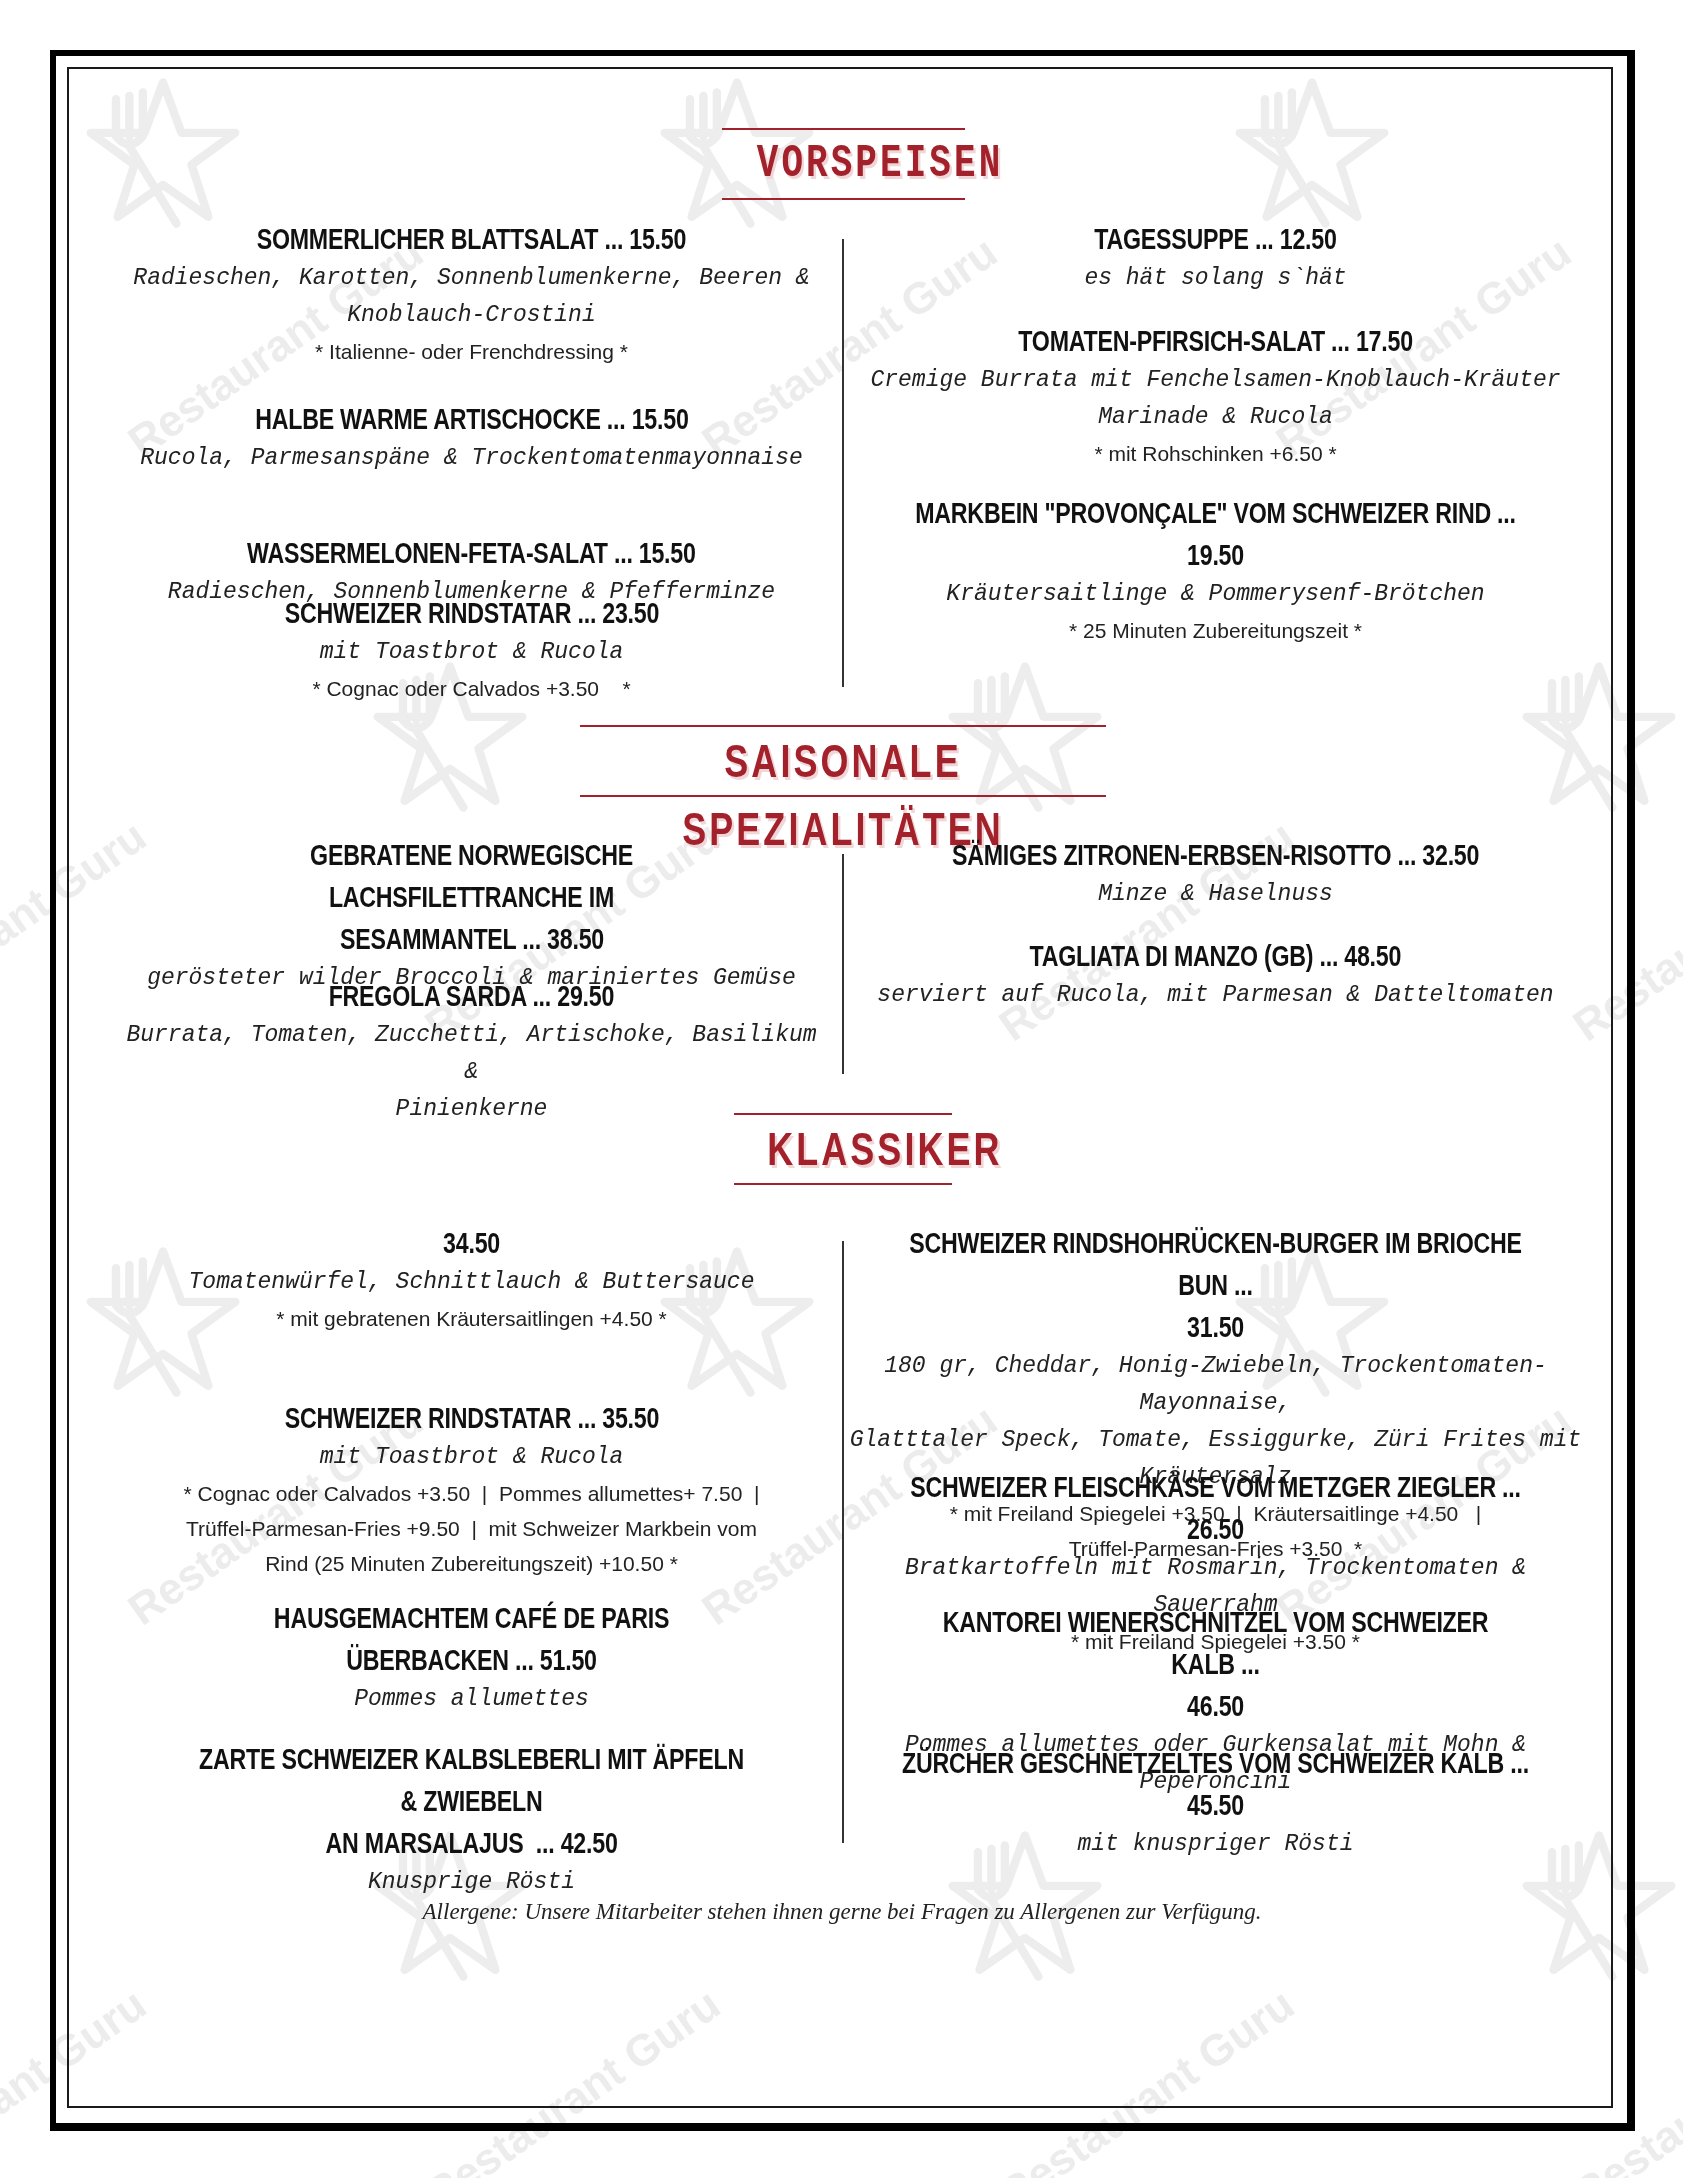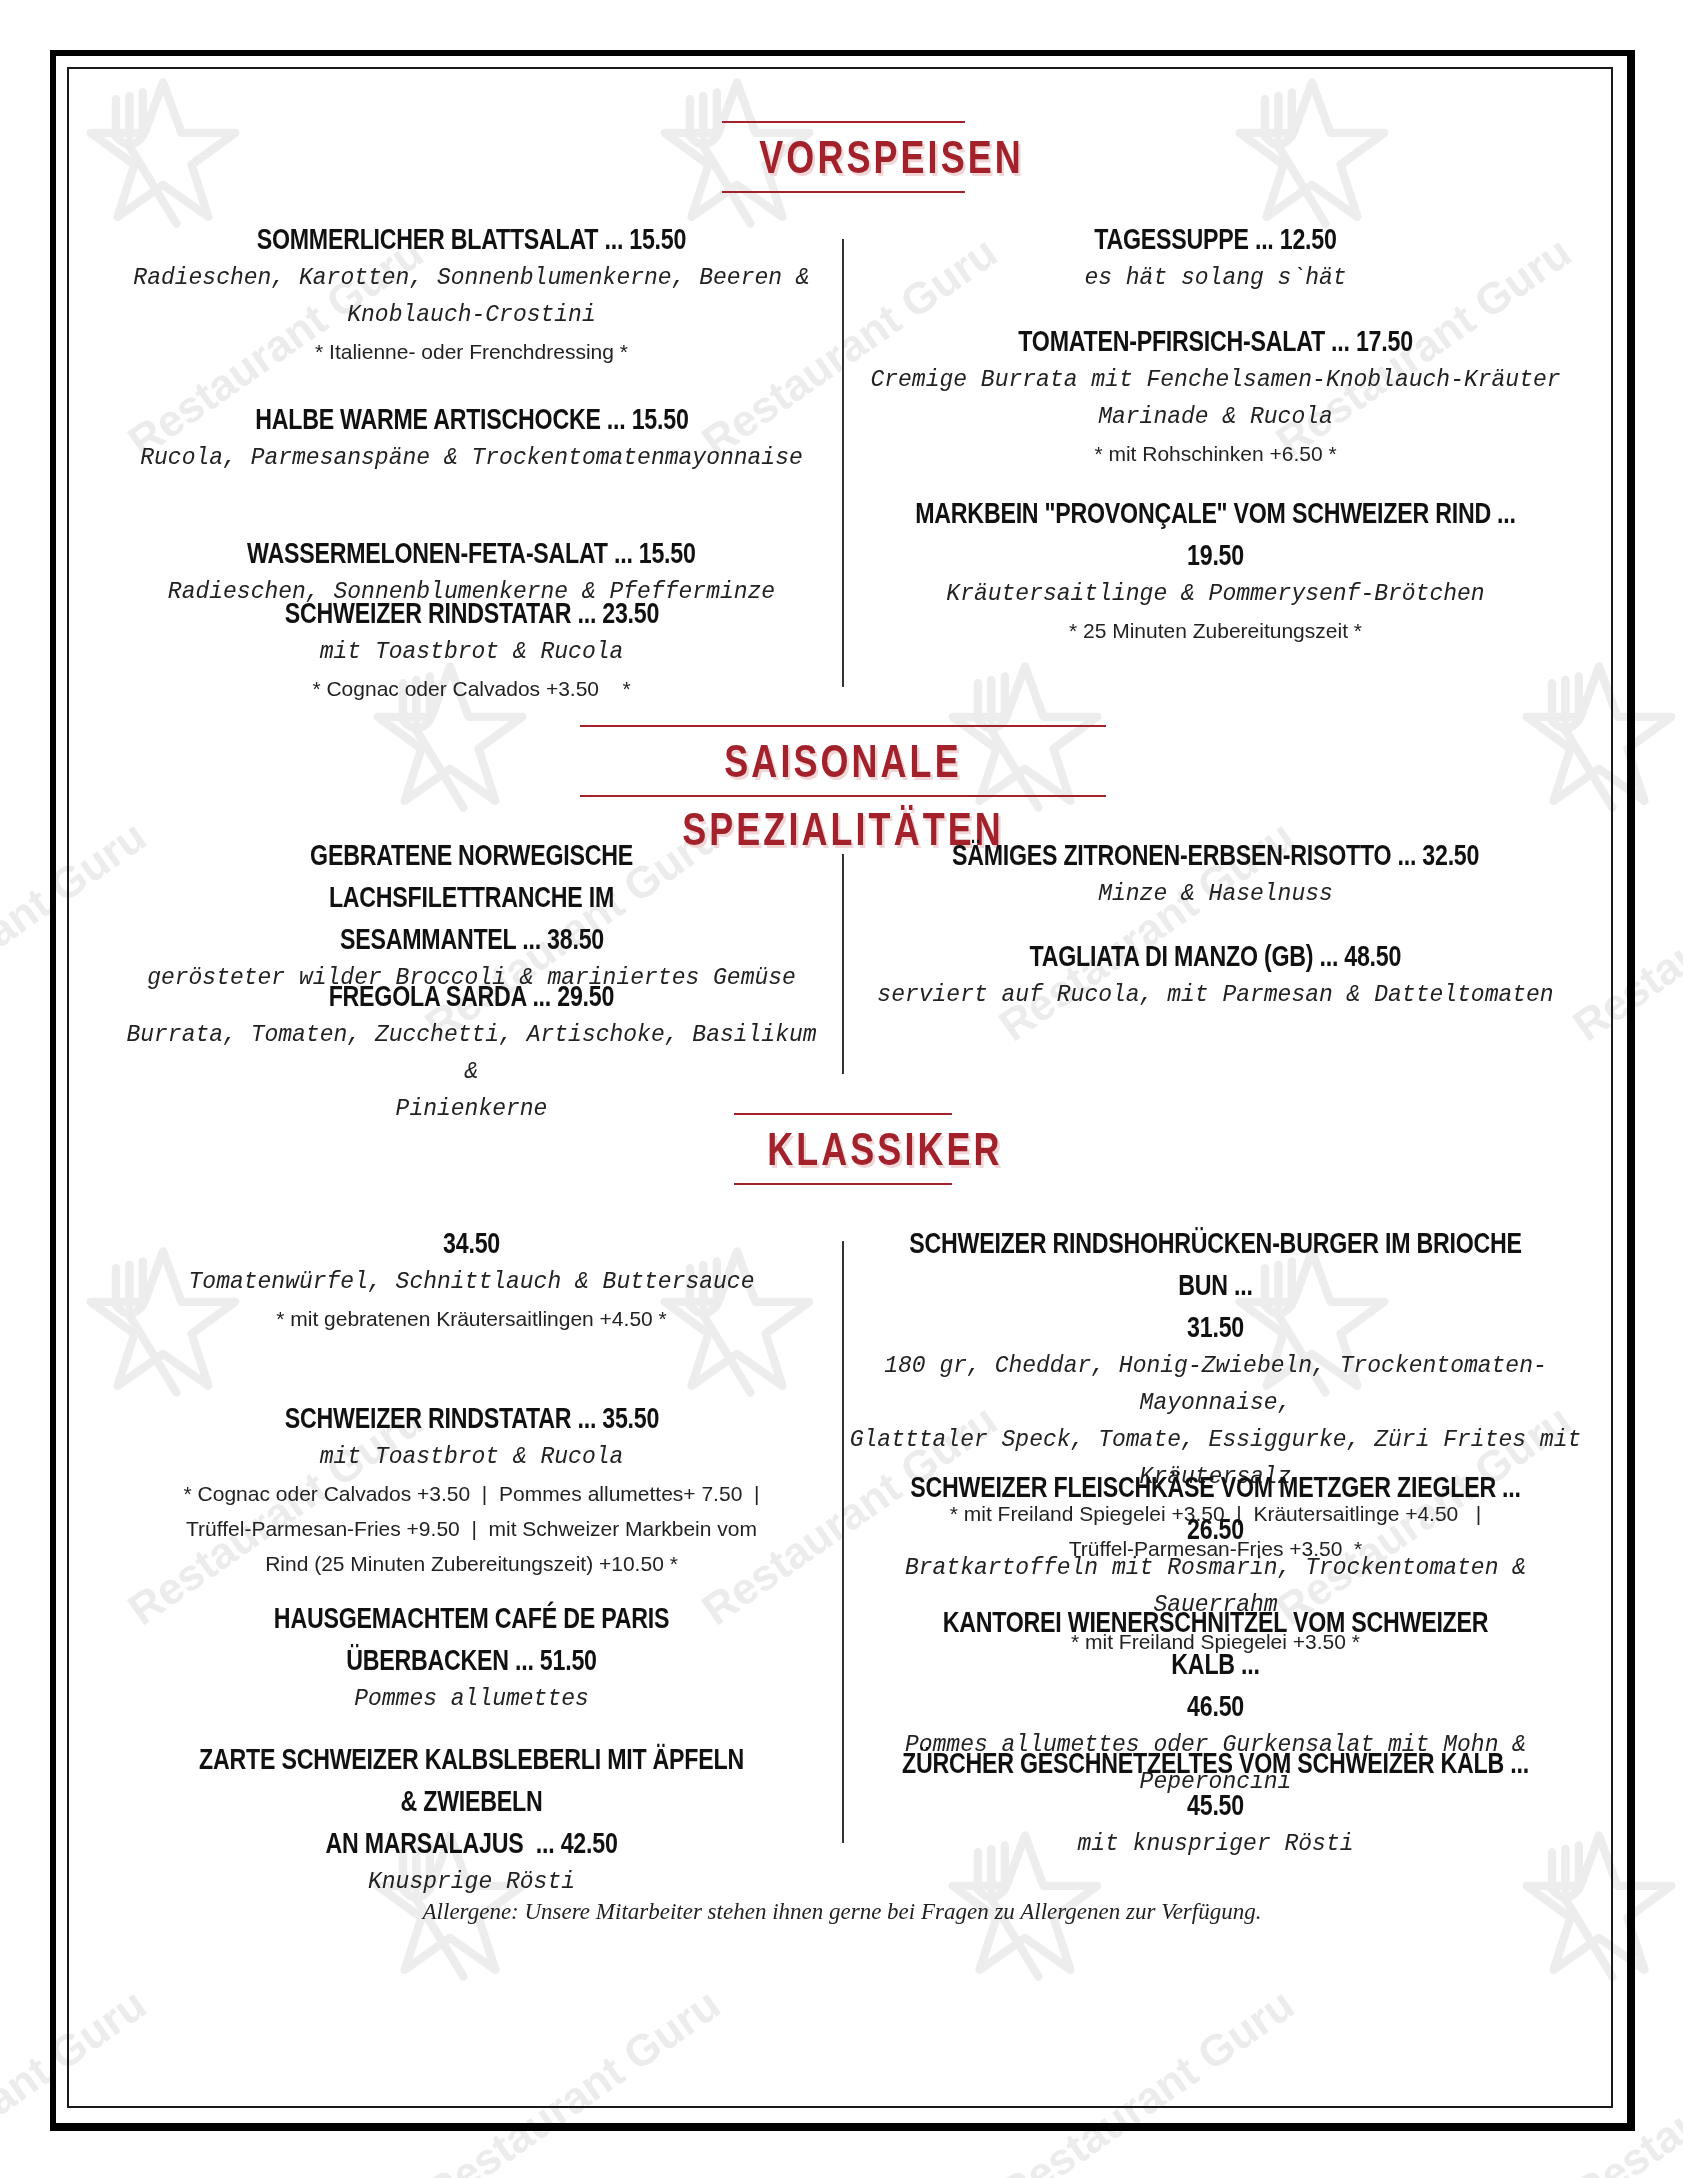--- a/index.html
+++ b/index.html
@@ -93,21 +93,21 @@
   <div class="wm" style="left:693px;top:1594px;">Restaurant Guru</div>
   <div class="wm" style="left:1267px;top:1594px;">Restaurant Guru</div>
   <div class="wm" style="left:-158px;top:2178px;">Restaurant Guru</div>
   <div class="wm" style="left:416px;top:2178px;">Restaurant Guru</div>
   <div class="wm" style="left:990px;top:2178px;">Restaurant Guru</div>
   <div class="wm" style="left:1564px;top:2178px;">Restaurant Guru</div>
 
   <div class="frame-outer"></div>
   <div class="frame-inner"></div>
 
-  <div class="section-head" style="left:722px;top:121px;width:243px;">
+  <div class="section-head" style="left:722px;top:128px;width:243px;font-family:Liberation Mono, monospace;">
     <span>VORSPEISEN</span>
   </div>
   <div class="divider" style="top:239px;height:448px;"></div>
 
   <div class="item left" style="top:218px;">
     <div class="item-title"><span class="t">SOMMERLICHER BLATTSALAT ... 15.50</span></div>
     <div class="item-desc">Radieschen, Karotten, Sonnenblumenkerne, Beeren &amp;</div>
     <div class="item-desc">Knoblauch-Crostini</div>
     <div class="item-note">* Italienne- oder Frenchdressing *</div>
   </div>

